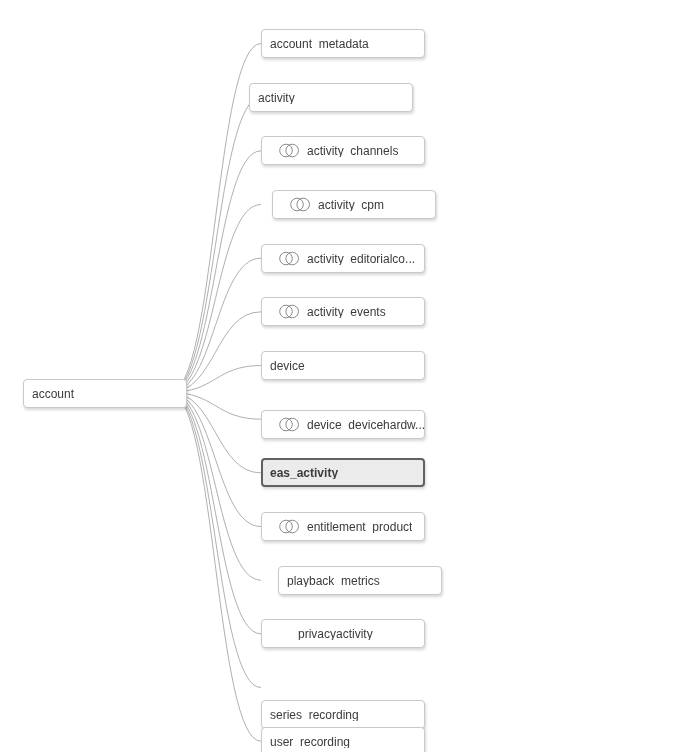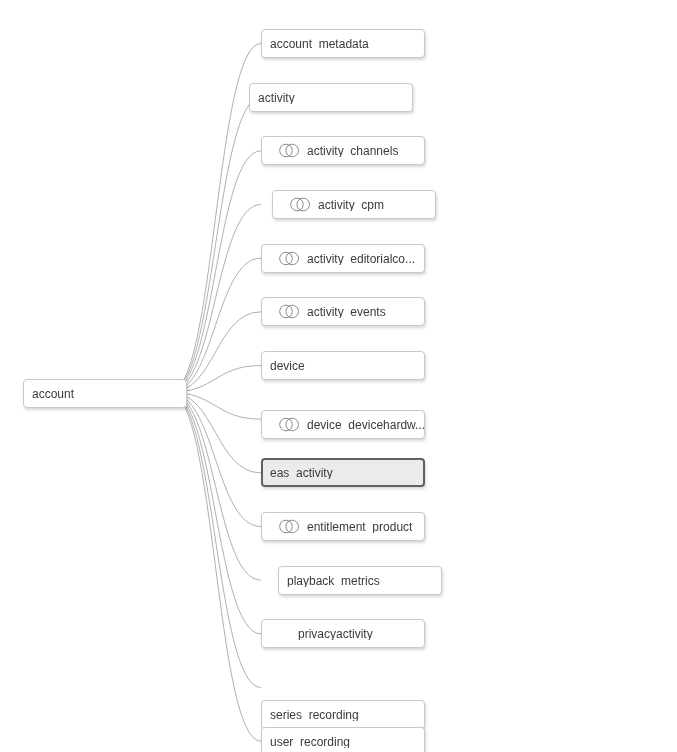--- a/index.html
+++ b/index.html
@@ -34,20 +34,21 @@
     display: flex;
     align-items: center;
     padding-left: 8px;
     cursor: pointer;
   }
   .node.has-icon { padding-left: 16px; }
   .node.selected {
     border: 2px solid var(--sel-border, #616161);
     background: var(--sel-bg, #ebebeb);
     padding-left: 7px;
+    font-weight: bold;
   }
   .node .label {
     font-size: 12px;
     color: var(--text, #3b3b3b);
     white-space: nowrap;
     overflow: hidden;
     line-height: 1;
     padding-top: 1px;
   }
   .venn {

